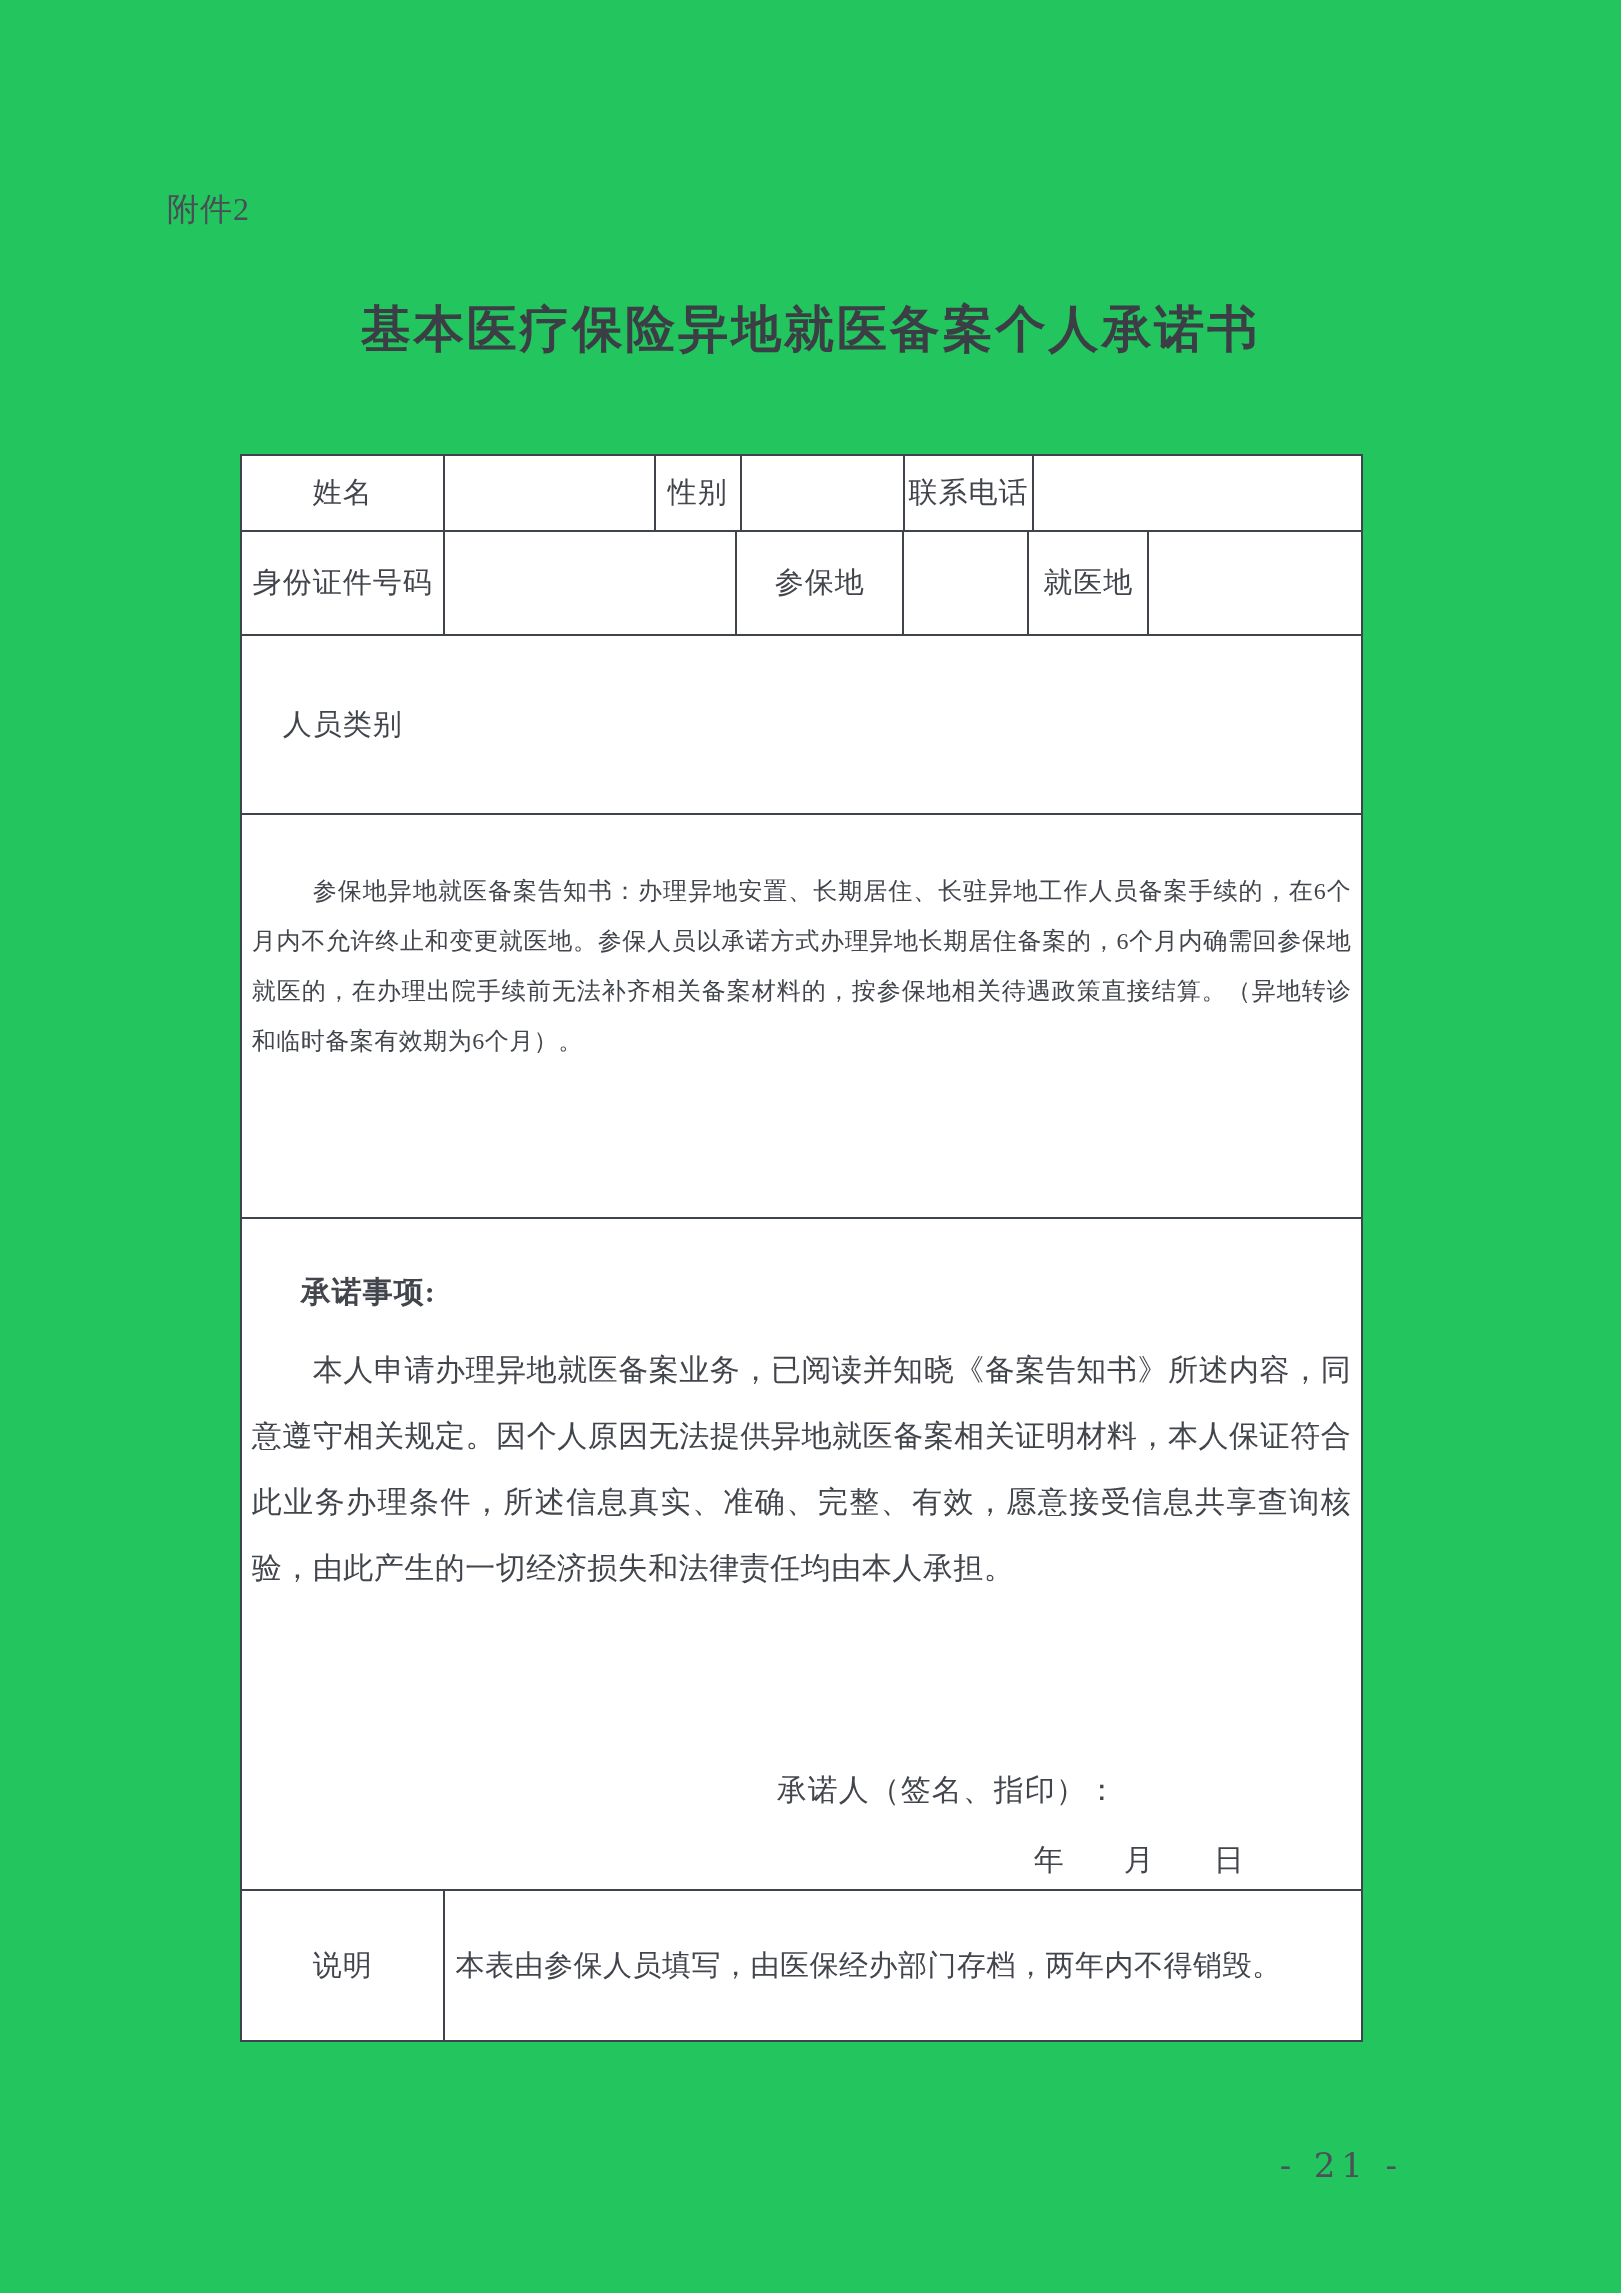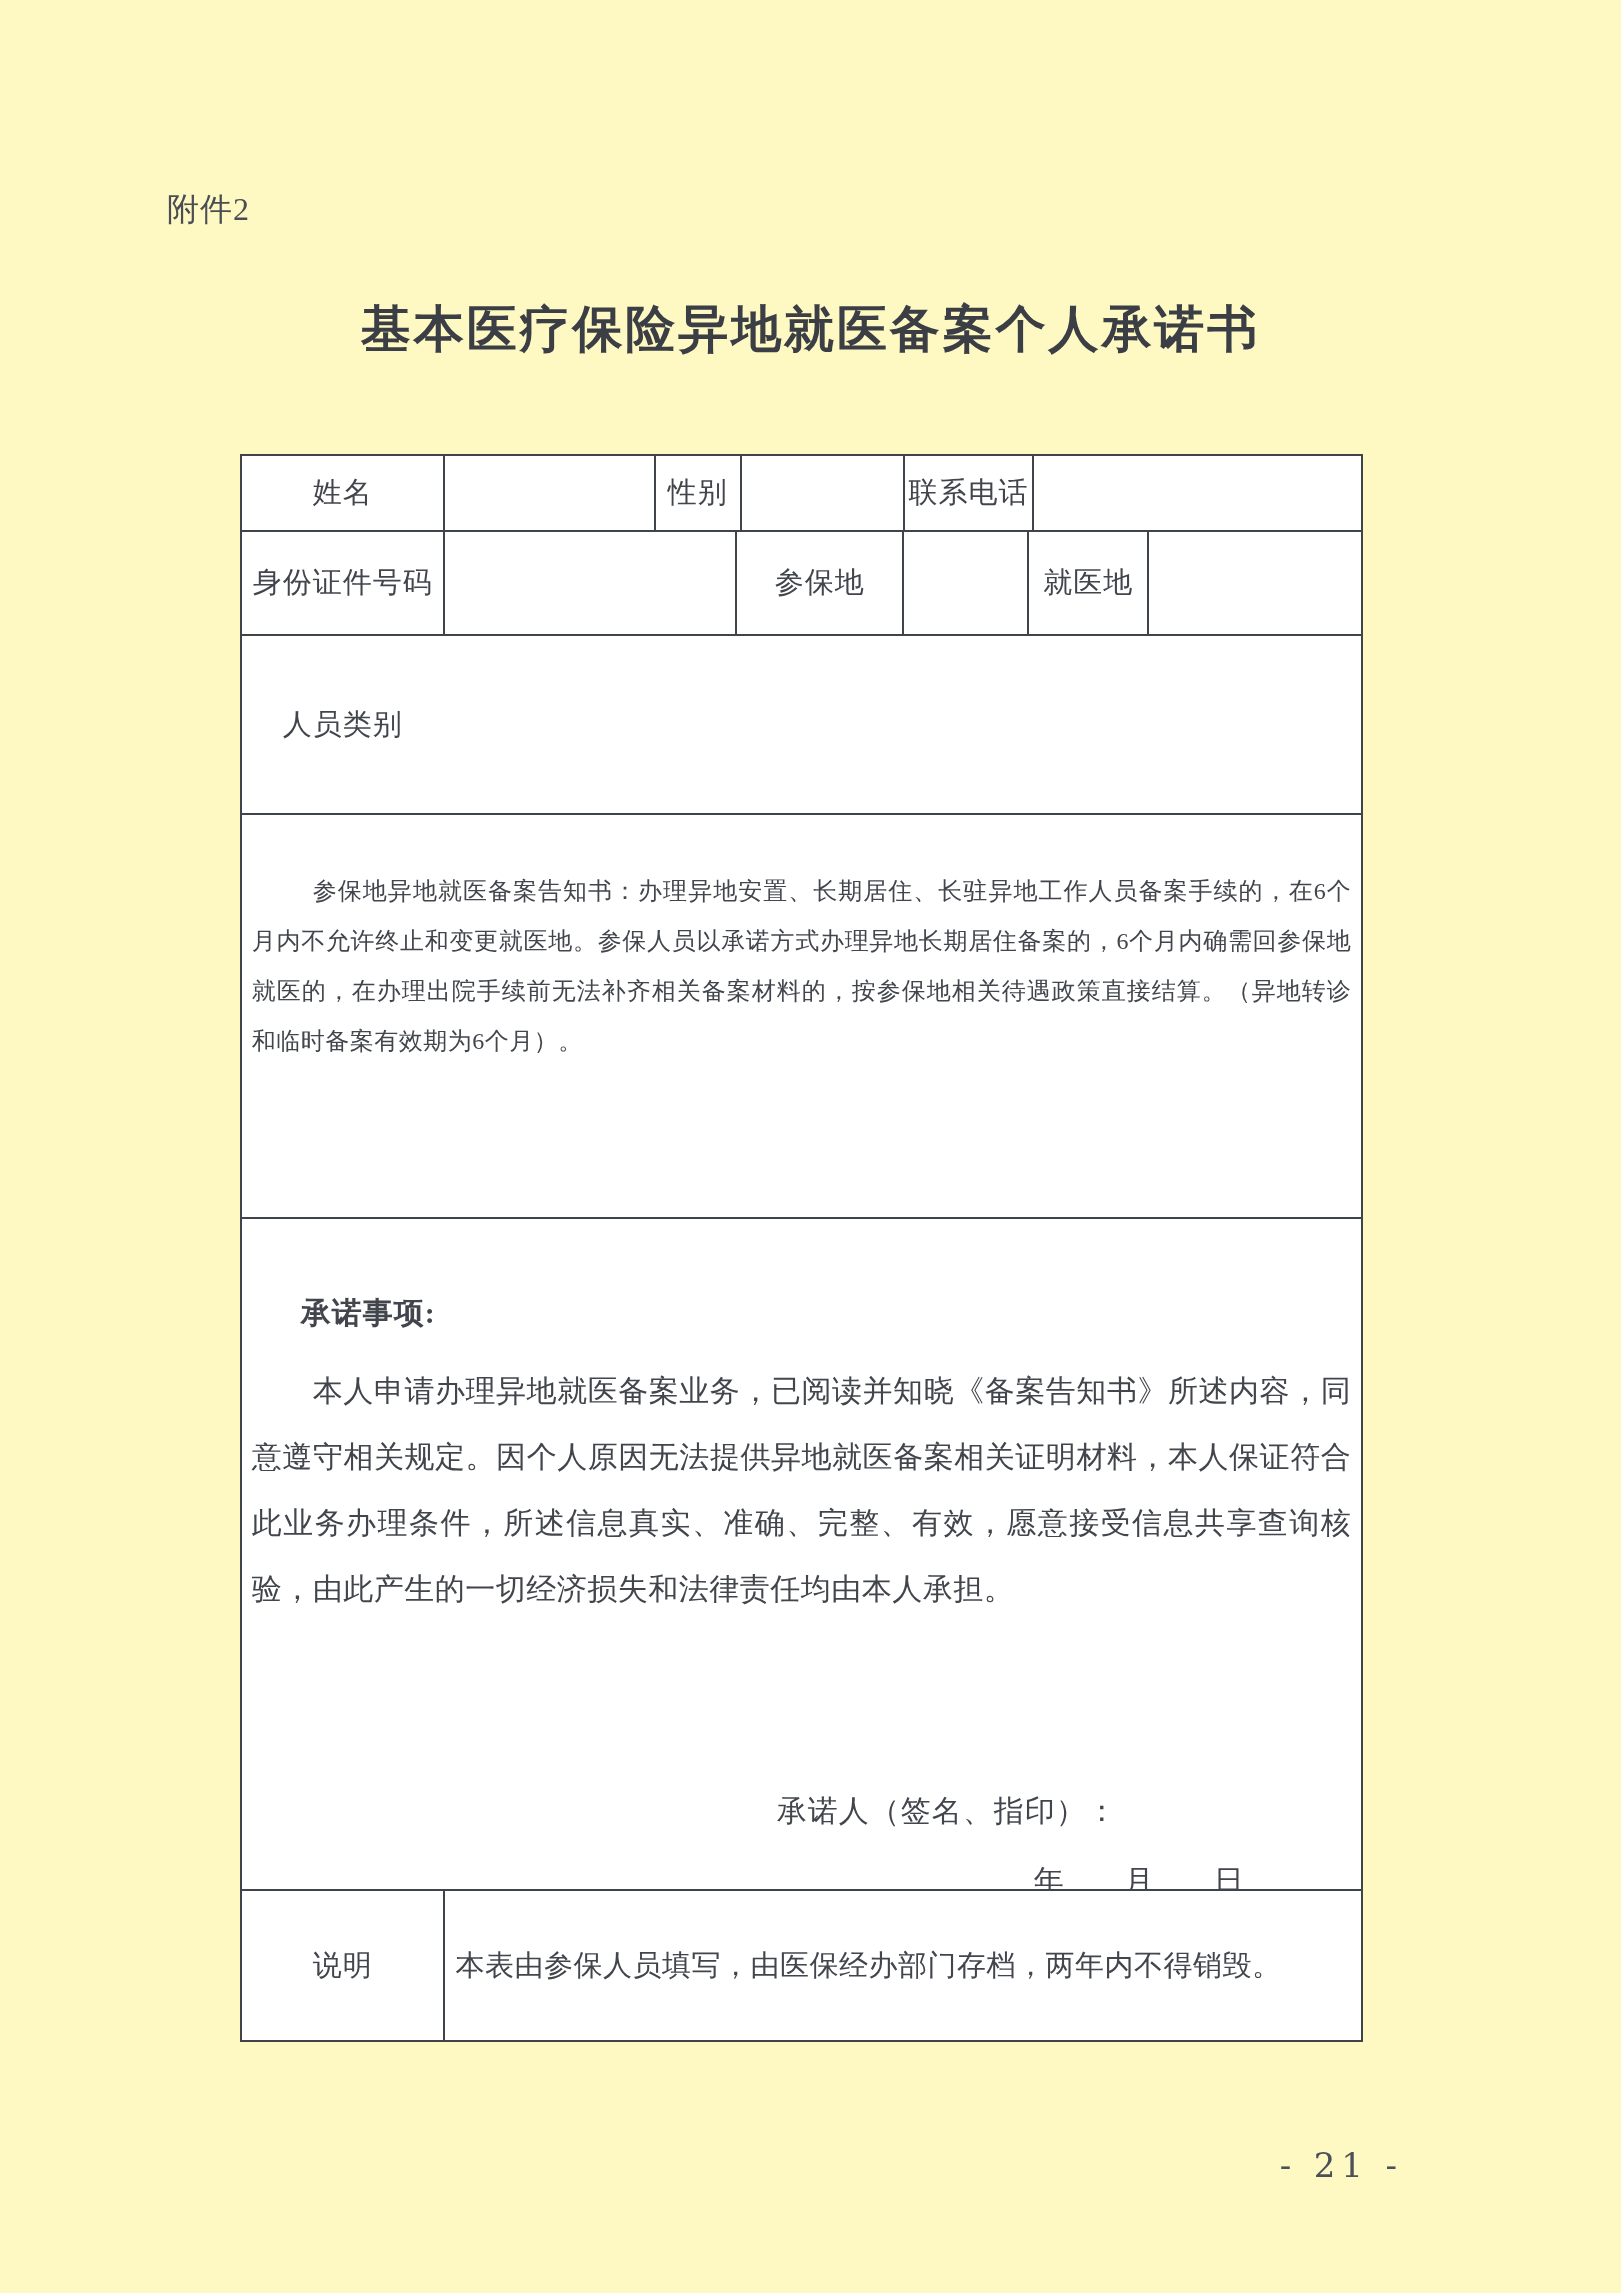--- a/index.html
+++ b/index.html
@@ -1,21 +1,21 @@
 <!DOCTYPE html>
 <html><head>
 <meta charset="utf-8">
 <style>
   html, body { margin: 0; padding: 0; background: #e8e8e8; }
   .page {
     position: relative;
     width: 1621px;
     height: 2294px;
     margin: 0 auto;
-    background: #fef9c3;
+    background: #22c55e;
     font-family: "Liberation Serif", "DejaVu Serif", serif;
     color: #42464c;
     overflow: hidden;
   }
   .attachment {
     position: absolute;
     left: 167px;
     top: 188px;
     font-size: 32px;
     letter-spacing: 1px;
@@ -113,21 +113,21 @@
     font-size: 24px;
     line-height: 50px;
     text-align: justify;
     text-indent: 61px;
     letter-spacing: 0.5px;
   }
 
   
   .commit-cell { flex: 1; padding: 0 9.8px; }
   .commit-heading {
-    margin: 74px 0 0 49px;
+    margin: 53px 0 0 49px;
     font-size: 30px;
     font-weight: 700;
     letter-spacing: 1px;
   }
   .commit-para {
     margin: 23.5px 0 0 0;
     font-size: 30px;
     line-height: 66px;
     text-align: justify;
     text-indent: 61px;

